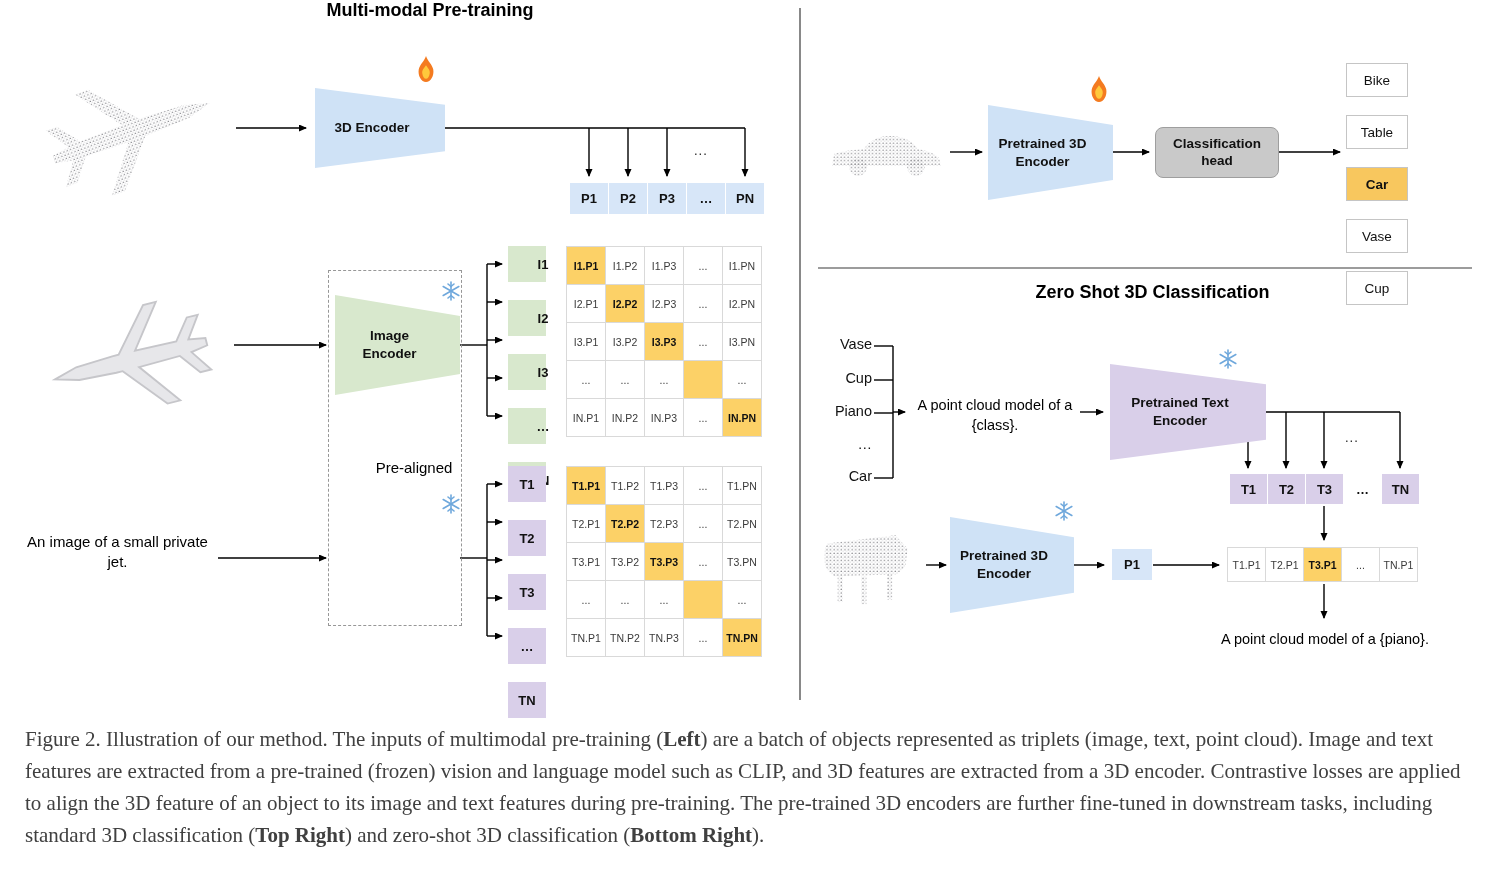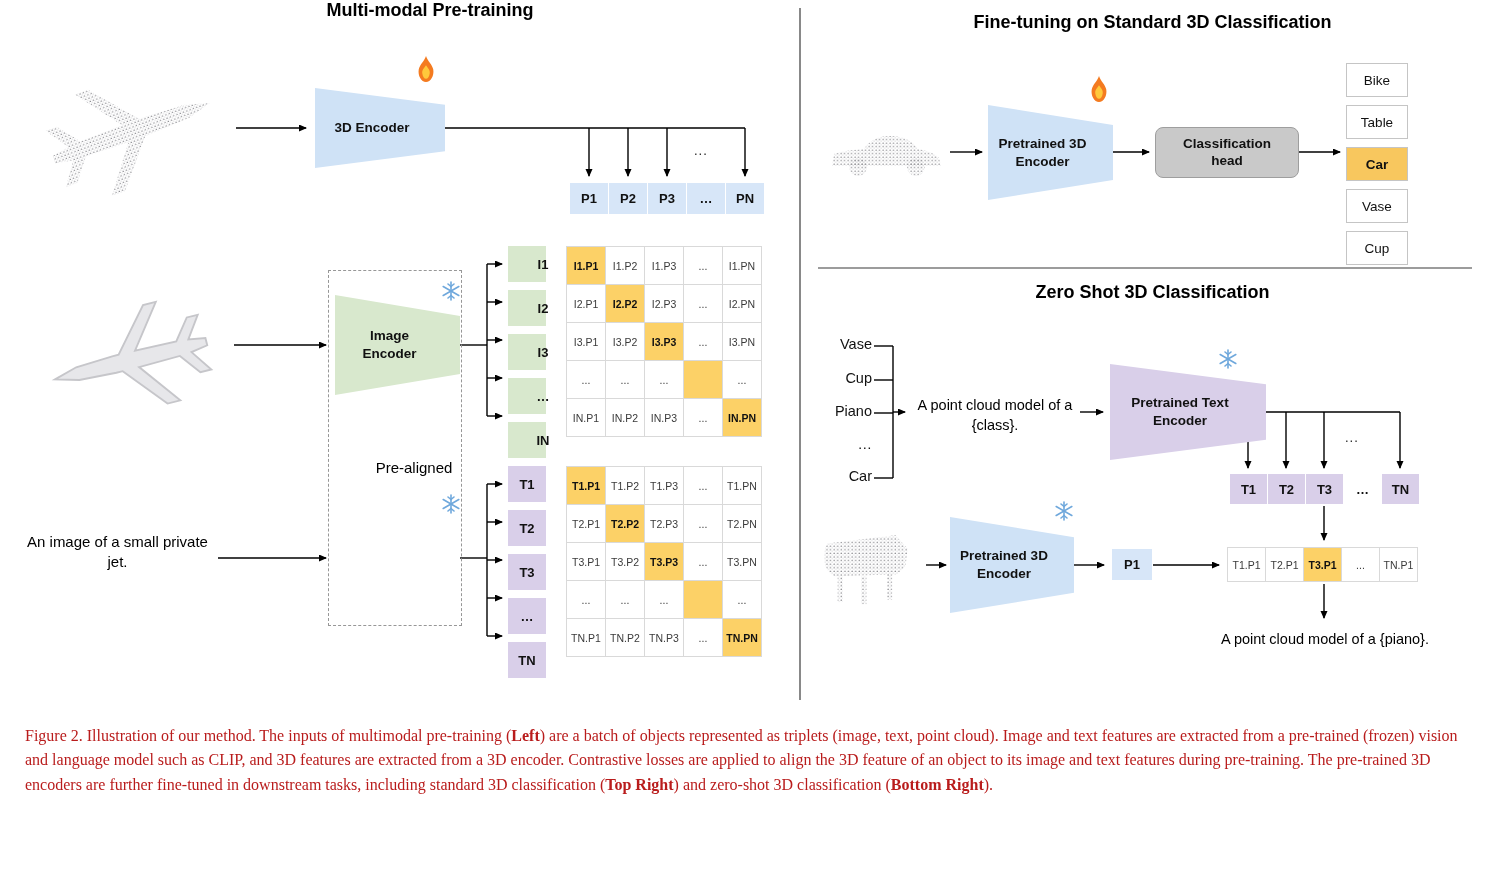--- a/index.html
+++ b/index.html
@@ -13,21 +13,21 @@
   
   .trap { position:absolute; display:flex; align-items:center; justify-content:center;
           text-align:center; font-weight:bold; font-size:13.5px; line-height:1.3;
           clip-path:polygon(0 0,100% 21%,100% 79%,0 100%); padding:0 26px 0 10px; }
   .enc-blue  { background:#cfe2f6; }
   .enc-green { background:#d8e8cd; }
   .enc-purple{ background:#d9cfe9; }
 
   
   .hrow { position:absolute; display:flex; gap:1px; }
-  .vcol { position:absolute; display:flex; flex-direction:column; gap:8px;border-radius:15px; }
+  .vcol { position:absolute; display:flex; flex-direction:column; gap:18px;border-radius:15px; }
   .pcell { width:38px; height:31px; background:#d7e6f8; display:flex; align-items:center; justify-content:center; font-weight:bold; font-size:13px; }
   .icell { width:38px; height:36px; background:#d8e8cd; display:flex; align-items:center; justify-content:center; font-weight:bold; font-size:13px;padding-left:32px; }
   .tcell { width:38px; height:36px; background:#d9cfe9; display:flex; align-items:center; justify-content:center; font-weight:bold; font-size:13px; }
   .trcell{ width:37px; height:30px; background:#d9cfe9; display:flex; align-items:center; justify-content:center; font-weight:bold; font-size:13px; }
   .trow .trcell:nth-child(4){ background:transparent; }
   .classcell { width:62px; height:34px; background:#fff; border:1px solid #c5c5c5; display:flex; align-items:center; justify-content:center; font-size:13.5px; }
   .classcell.hl { background:#f8c75e; font-weight:bold; }
 
   
   .mgrid { position:absolute; display:grid; grid-template-columns:repeat(5,39px); grid-auto-rows:38px;
@@ -44,21 +44,21 @@
 
   .p1cell { position:absolute; background:#d7e6f8; display:flex; align-items:center; justify-content:center; font-weight:bold; font-size:13px; }
 
   .dashedbox { position:absolute; border:1.6px dashed #979797; }
   .headbox { position:absolute; background:#c9c9c9; border:1px solid #9e9e9e; border-radius:8px;
              display:flex; align-items:center; justify-content:center; text-align:center;
              font-weight:bold; font-size:13.5px; line-height:1.25; padding:0 10px; }
   .plaintext { position:absolute; font-size:15px; text-align:center; line-height:1.35; color:#000; }
   .word { position:absolute; width:52px; text-align:right; font-size:14.5px; }
   .dots { position:absolute; font-size:13px; color:#222; letter-spacing:1px; }
-  .caption { position:absolute; font-family:"Liberation Serif", serif; font-size:16px; line-height:1.52; color:#b91c1c; }
+  .caption { position:absolute; font-family:"Liberation Serif", serif; font-size:21px; line-height:1.52; color:#404040; }
 </style>
 </head>
 <body>
 
 <div id="figure">
 
   <svg class="overlay" width="1490" height="710">
     <defs>
       <marker id="ah" markerWidth="9" markerHeight="8" refX="7" refY="3.5" orient="auto" markerUnits="userSpaceOnUse">
         <path d="M0,0 L8,3.5 L0,7 Z" fill="#000"></path>
@@ -245,21 +245,20 @@
       <div class="mcell">...</div>
       <div class="mcell diag"></div>
       <div class="mcell">...</div>
       <div class="mcell">TN.P1</div>
       <div class="mcell">TN.P2</div>
       <div class="mcell">TN.P3</div>
       <div class="mcell">...</div>
       <div class="mcell diag">TN.PN</div>
     </div>
 
-  <div class="title" style="left:825px; top:12px; width:655px;">Fine-tuning on Standard 3D Classification</div>
 
   <svg class="abs" style="left:826px; top:114px;" width="122" height="72" viewBox="0 0 122 72">
     <defs>
       <pattern id="pc2" width="3.5" height="3.5" patternUnits="userSpaceOnUse">
         <circle cx="1.1" cy="1.1" r="0.75" fill="#8b8b90"></circle>
         <circle cx="2.7" cy="2.6" r="0.5" fill="#b3b3b8"></circle>
       </pattern>
     </defs>
     <path fill="url(#pc2)" d="M6,52 L8,40 C20,36 28,36 38,35 C44,26 52,22 64,22 C78,22 86,27 92,35 C102,37 110,40 113,44 L115,52 Z"></path>
     <circle cx="32" cy="53" r="9" fill="url(#pc2)"></circle>
@@ -267,21 +266,21 @@
   </svg>
 
   <div class="trap enc-blue" style="left:988px; top:105px; width:125px; height:95px;">
     <span>Pretrained 3D Encoder</span>
   </div>
   <svg class="abs" style="left:1088px; top:76px;" width="22" height="27" viewBox="0 0 20 26">
     <path d="M10 0C11.5 5 16 8 17 13 18 19 14.5 25 10 25 5.5 25 2 19 3 13 4 8 8.5 5 10 0Z" fill="#f47b20"></path>
     <path d="M10 9c1.8 2.8 4 4.6 3.6 7.6C13.2 19.6 11.8 22 10 22s-3.2-2.4-3.6-5.4C6 13.6 8.2 11.8 10 9Z" fill="#ffc93c"></path>
   </svg>
 
-  <div class="headbox" style="left:1155px; top:127px; width:144px; height:51px;">
+  <div class="headbox" style="left:1155px; top:127px; width:124px; height:51px;">
     <span>Classification head</span>
   </div>
 
   <div class="vcol" style="left:1346px; top:63px;">
       <div class="classcell">Bike</div>
       <div class="classcell">Table</div>
       <div class="classcell hl">Car</div>
       <div class="classcell">Vase</div>
       <div class="classcell">Cup</div>
     </div>

